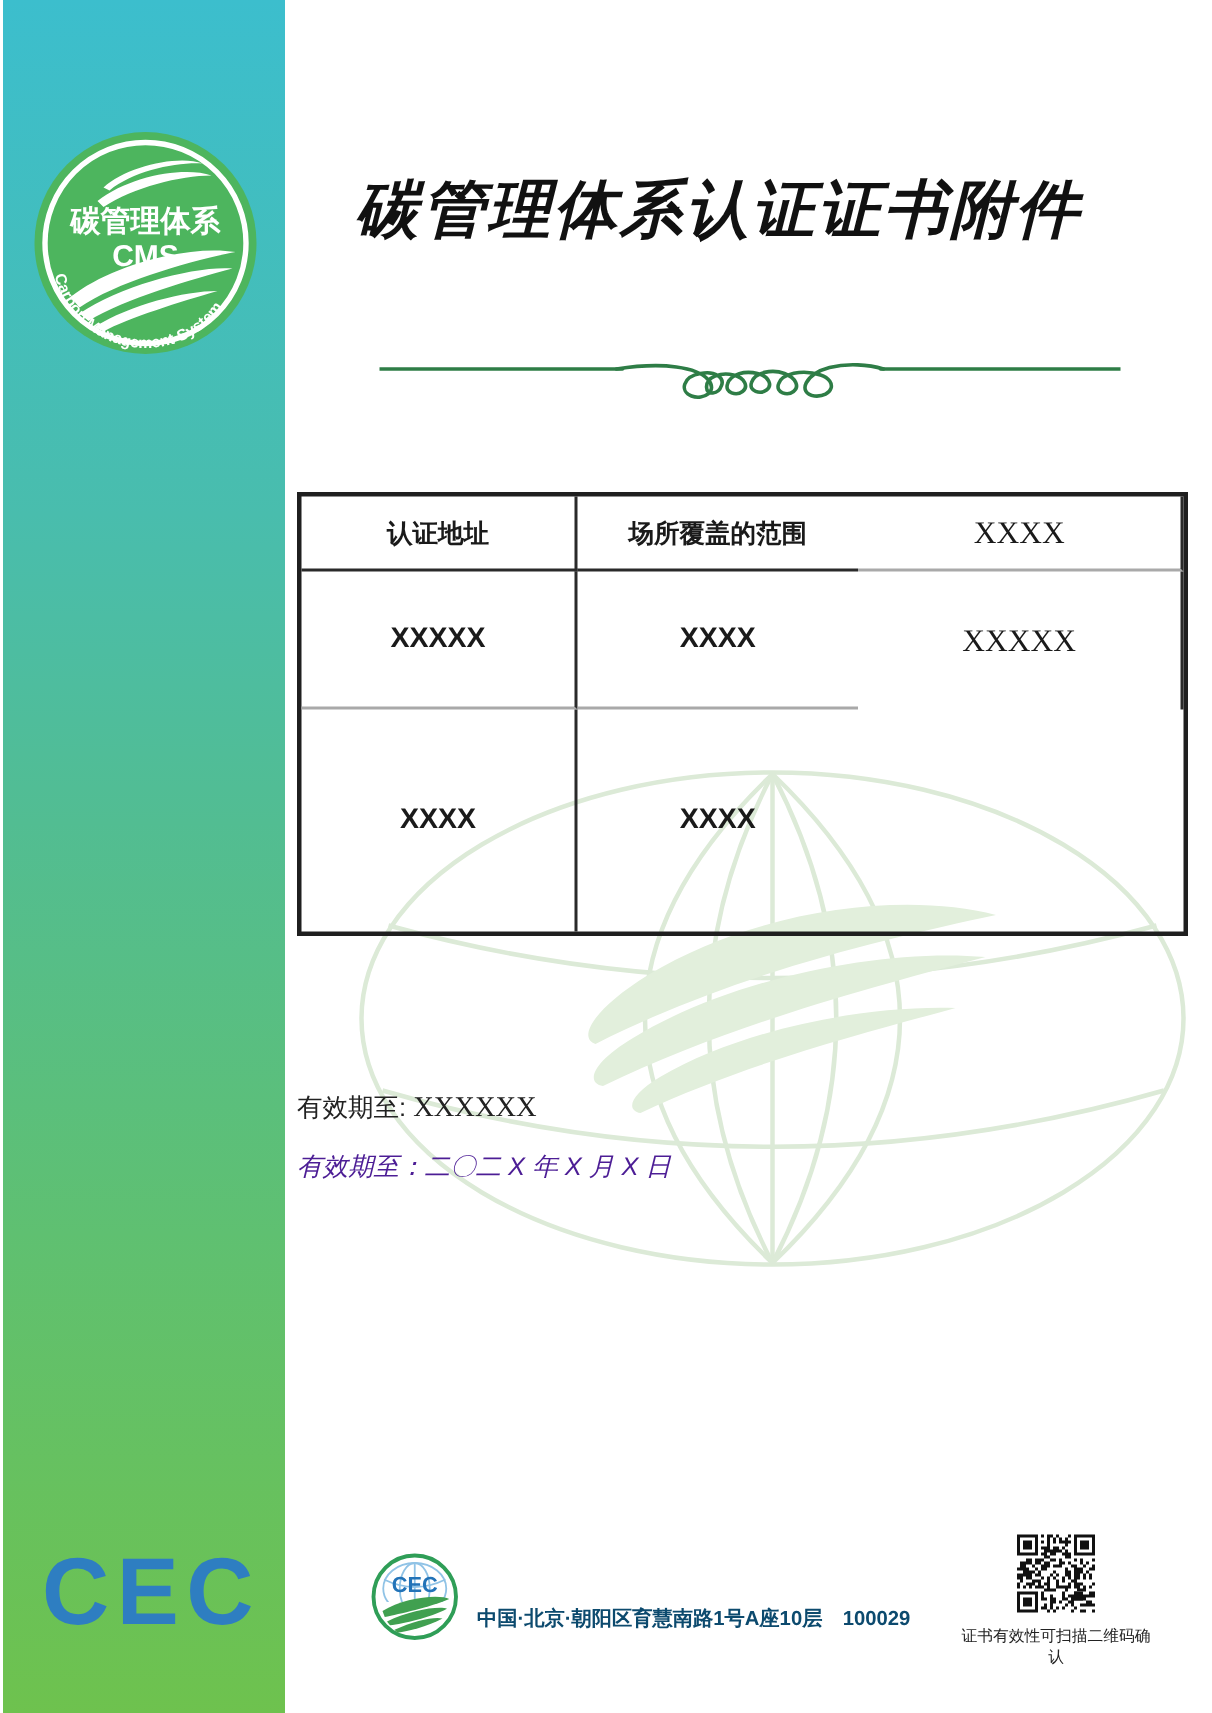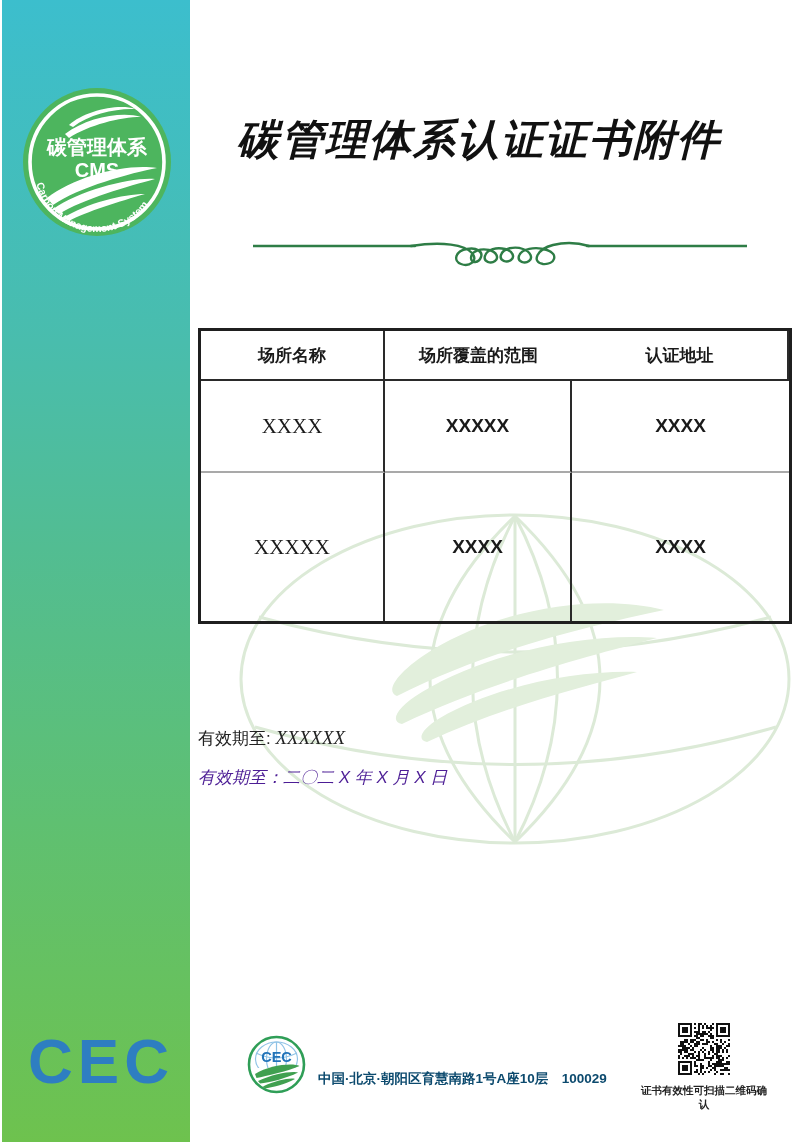--- a/index.html
+++ b/index.html
@@ -41,29 +41,29 @@
     display:flex;align-items:center;justify-content:center;
     border-right:2px solid #2a2a2a;box-sizing:border-box;background:transparent;
   }
   .cert-table .cell.last{border-right:none;}
   .cert-table .head{border-bottom:2px solid #2a2a2a;font-weight:bold;font-size:17px;}
   .cert-table .r1{border-bottom:2px solid #a9a9a9;}
   .cell.serif{font-family:"Liberation Serif",serif;font-size:21px;}
   .cell.xsans{font-size:19px;font-weight:600;}
   
   .cert-no{position:absolute;left:8px;top:727px;font-size:17px;color:#222;}
-  .cert-no .val{font-family:"Liberation Serif",serif;font-size:19px;font-style:italic;}
+  .cert-no .val{font-family:"Liberation Serif",serif;font-size:19px;}
   .cert-valid{position:absolute;left:8px;top:766px;font-size:17px;color:#4c1d95;font-style:italic;}
   
   .footer-logo{position:absolute;left:57px;top:1035px;width:59px;height:59px;}
   .footer-org{position:absolute;left:128px;top:1040px;font-size:15px;font-weight:bold;color:#222;}
   .footer-addr{position:absolute;left:128px;top:1070px;font-size:13.5px;font-weight:600;color:#0c4a6e;}
   .qr{position:absolute;left:488px;top:1022px;width:52px;height:54px;}
   .qr-caption{position:absolute;left:446px;top:1084px;width:136px;text-align:center;
-    font-size:10.5px;font-weight:700;color:#222;}
+    font-size:10.5px;font-weight:400;color:#222;}
 </style>
 </head>
 <body>
 
 <div class="page">
 
   <svg class="watermark" viewBox="0 0 557 338" aria-hidden="true">
     <g fill="none" stroke="#dcead7" stroke-width="3">
       <ellipse cx="278" cy="169" rx="274" ry="164"></ellipse>
       <path d="M22,107 Q278,177 534,107"></path>
@@ -129,23 +129,22 @@
                  C272,28 264,26 266,20
                  C268,13 282,10 294,14
                  C306,18 302,29 290,28
                  C278,26 284,13 300,9
                  C312,6 326,7 336,10"></path>
       </g>
     </svg>
 
 
     <div class="cert-table">
-      <div class="cell head">场所名称</div>
+      <div class="cell head">认证地址</div>
       <div class="cell head last">场所覆盖的范围</div>
-      <div class="cell head">认证地址</div>
 
       <div class="cell r1 serif">XXXX</div>
       <div class="cell r1 xsans">XXXXX</div>
       <div class="cell r1 xsans last">XXXX</div>
 
       <div class="cell serif">XXXXX</div>
       <div class="cell xsans">XXXX</div>
       <div class="cell xsans last">XXXX</div>
     </div>
 

